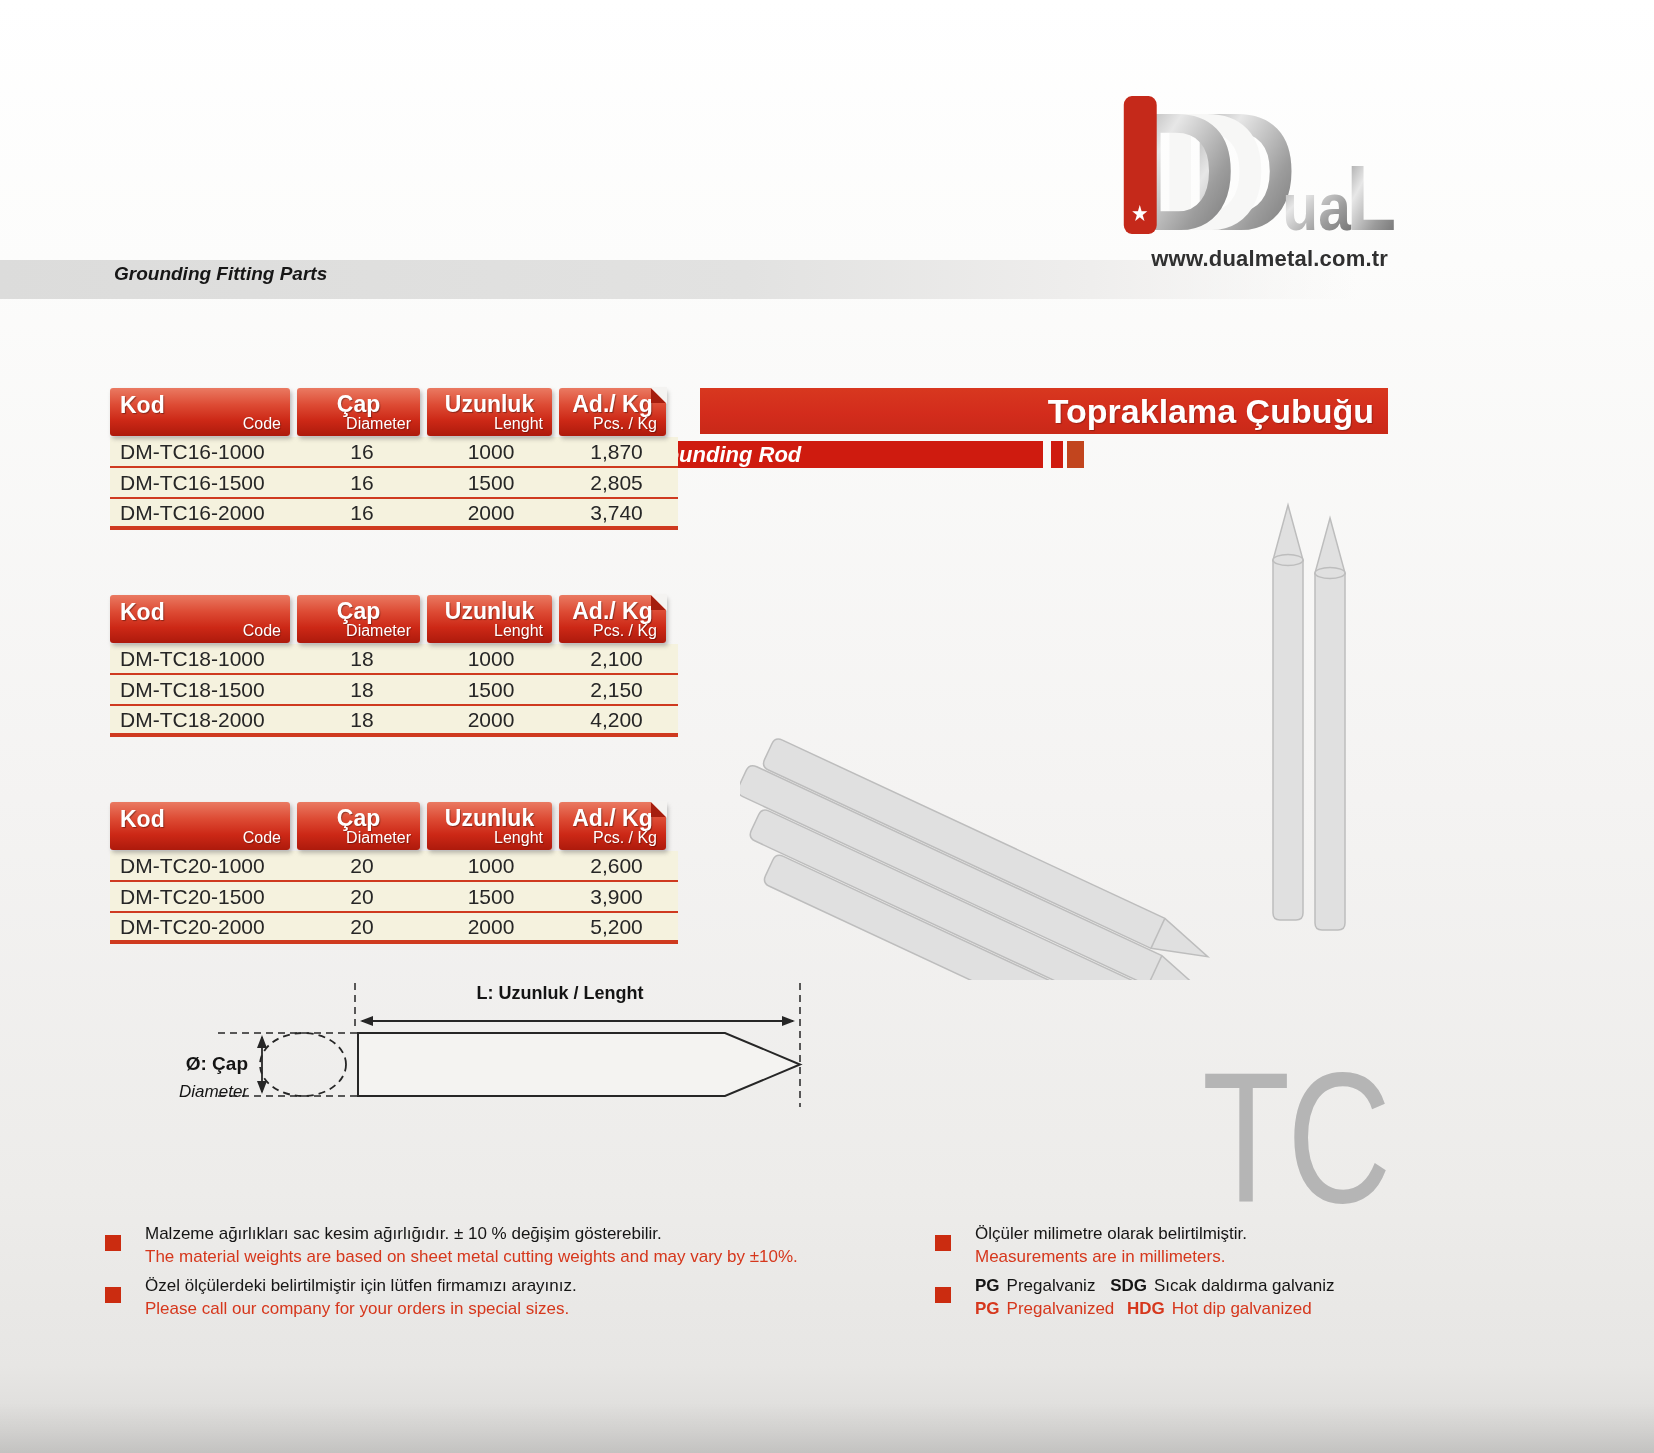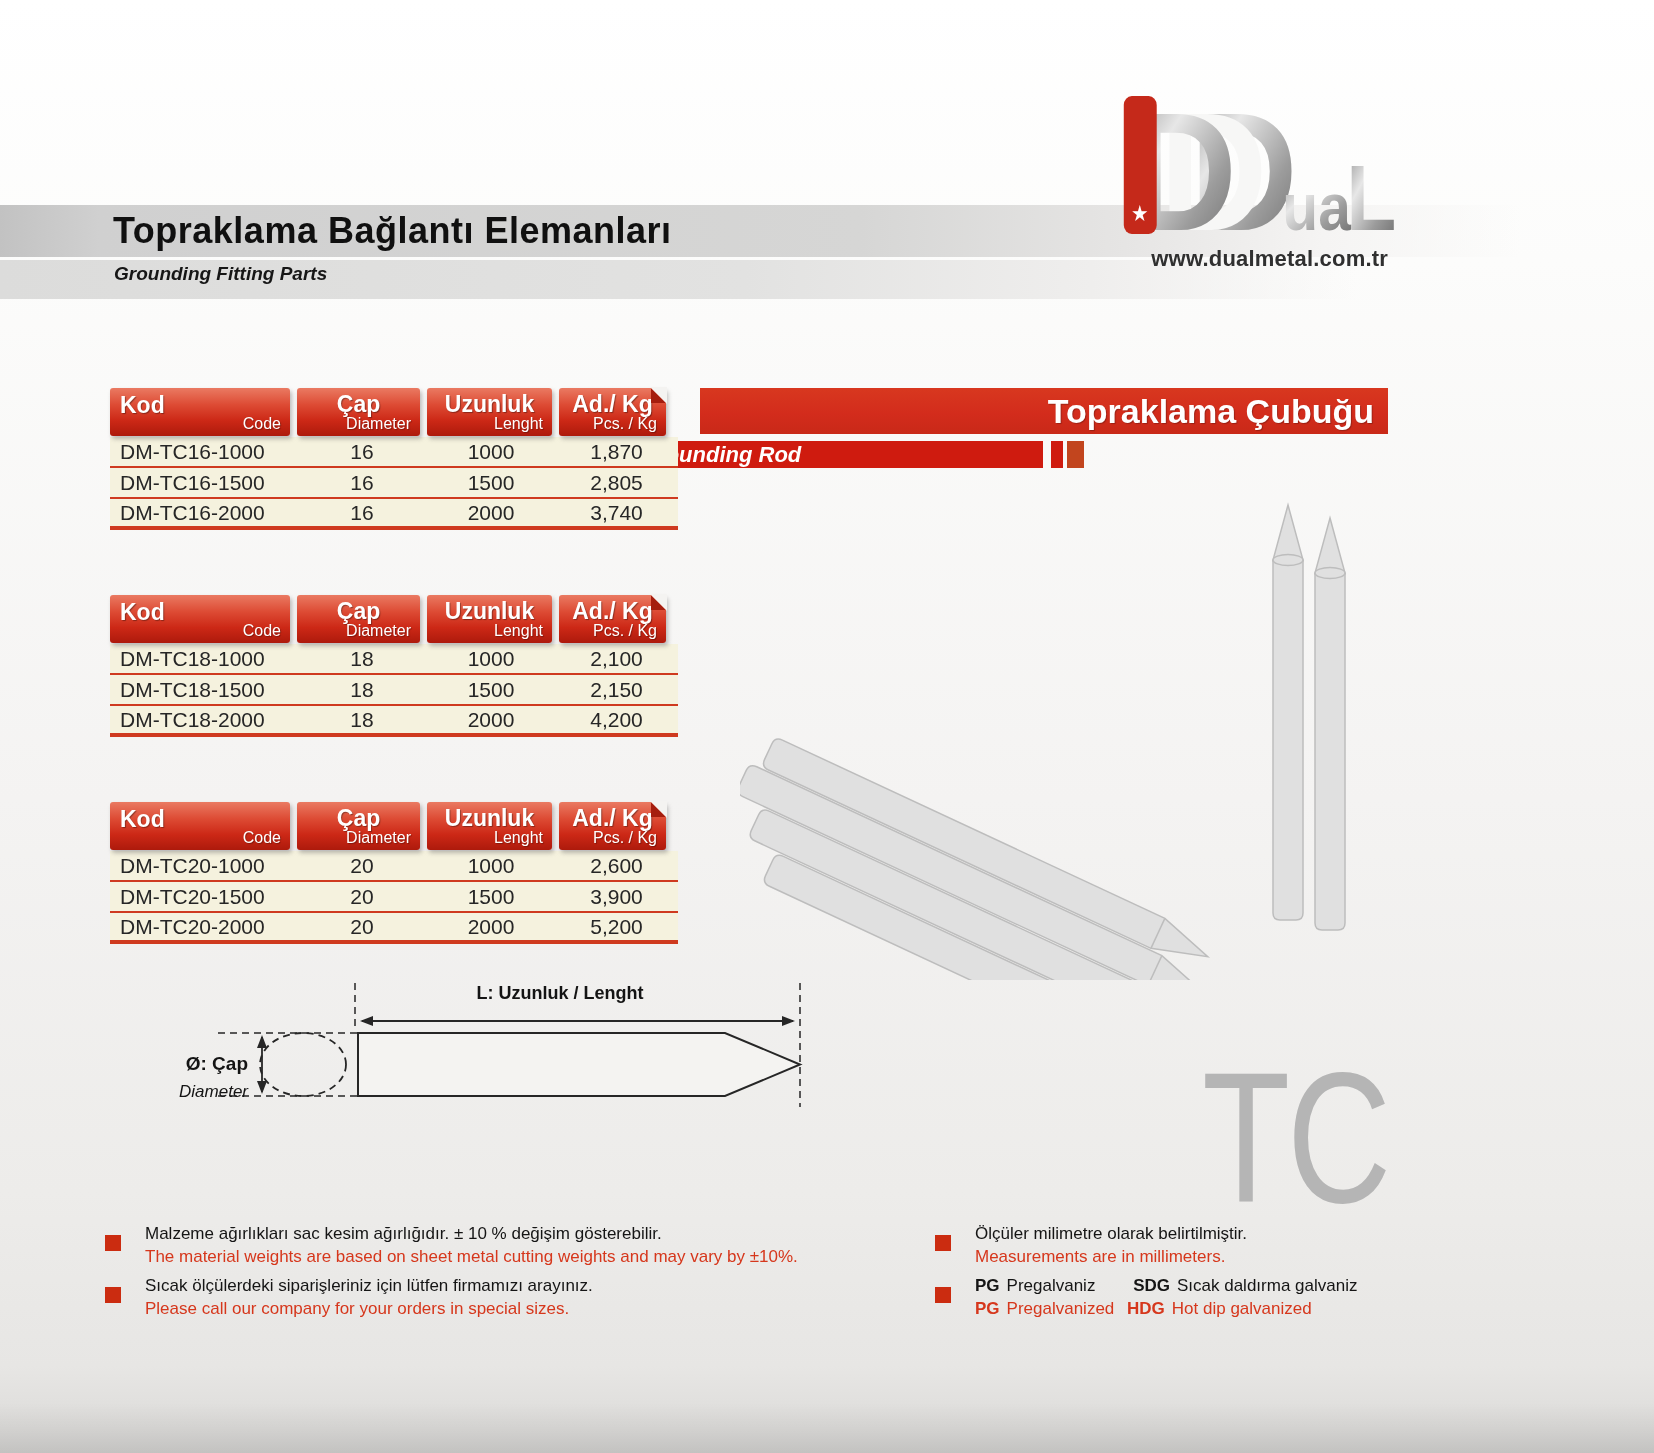--- a/index.html
+++ b/index.html
@@ -86,34 +86,31 @@
     position:absolute; left:1202px; top:1046px; font-size:185px; line-height:1; color:#b5b5b5;
     transform:scaleX(.78); transform-origin:left top; letter-spacing:-4px;
   }
   
   .note{position:absolute; display:flex;}
   .note .bullet{width:16px; height:16px; background:#cb2c10; margin-top:13px; flex:none;}
   .note .ntext{margin-left:24px; font-size:17px; line-height:23px; white-space:nowrap;}
   .note .tr-line{color:#151515;}
   .note .en-line{color:#d6371c;}
   .abbr{font-weight:bold; margin-right:7px;}
-  .grp2{margin-left:33px;}
+  .grp2{margin-left:10px;}
   .bottom-shade{
     position:absolute; left:0; bottom:0; width:100%; height:50px;
     background:linear-gradient(180deg,rgba(0,0,0,0) 0%,rgba(0,0,0,.05) 55%,rgba(0,0,0,.1) 100%);
   }
 </style>
 </head>
 <body>
 
 <div class="page">
 
-  <div class="title-band">
-    <div class="t">Topraklama Bağlantı Elemanları</div>
-  </div>
   <div class="subtitle-band">
     <div class="t">Grounding Fitting Parts</div>
   </div>
 
   <svg class="logo-svg" viewBox="0 0 310 155" preserveAspectRatio="none">
     <defs>
       <linearGradient id="metal" x1="0" y1="0" x2="0.9" y2="1">
         <stop offset="0" stop-color="#8c8c8c"></stop>
         <stop offset="0.35" stop-color="#e7e7e7"></stop>
         <stop offset="0.7" stop-color="#9c9c9c"></stop>
@@ -327,21 +324,21 @@
   <div class="note" style="left:105px; top:1222px;">
     <div class="bullet"></div>
     <div class="ntext">
       <div class="tr-line">Malzeme ağırlıkları sac kesim ağırlığıdır. ± 10 % değişim gösterebilir.</div>
       <div class="en-line">The material weights are based on sheet metal cutting weights and may vary by ±10%.</div>
     </div>
   </div>
   <div class="note" style="left:105px; top:1274px;">
     <div class="bullet"></div>
     <div class="ntext">
-      <div class="tr-line">Sıcak ölçülerdeki siparişleriniz için lütfen firmamızı arayınız.</div>
+      <div class="tr-line">Özel ölçülerdeki belirtilmiştir için lütfen firmamızı arayınız.</div>
       <div class="en-line">Please call our company for your orders in special sizes.</div>
     </div>
   </div>
 
   <div class="note" style="left:935px; top:1222px;">
     <div class="bullet"></div>
     <div class="ntext">
       <div class="tr-line">Ölçüler milimetre olarak belirtilmiştir.</div>
       <div class="en-line">Measurements are in millimeters.</div>
     </div>

